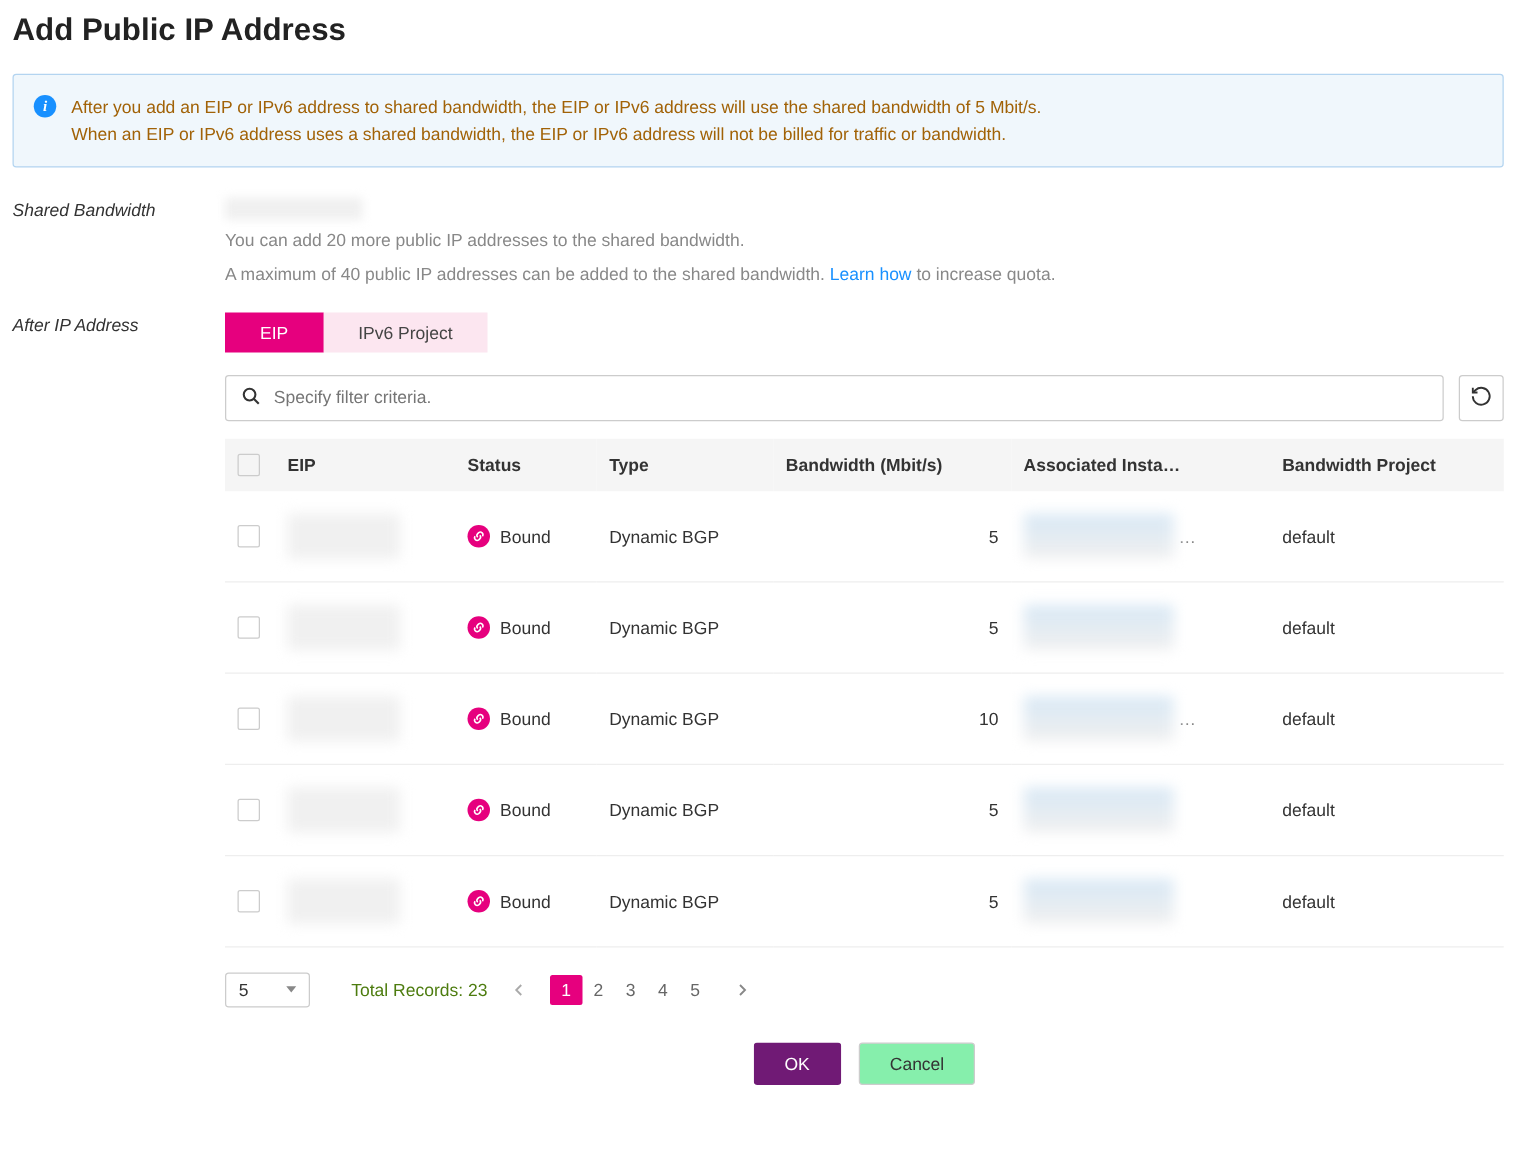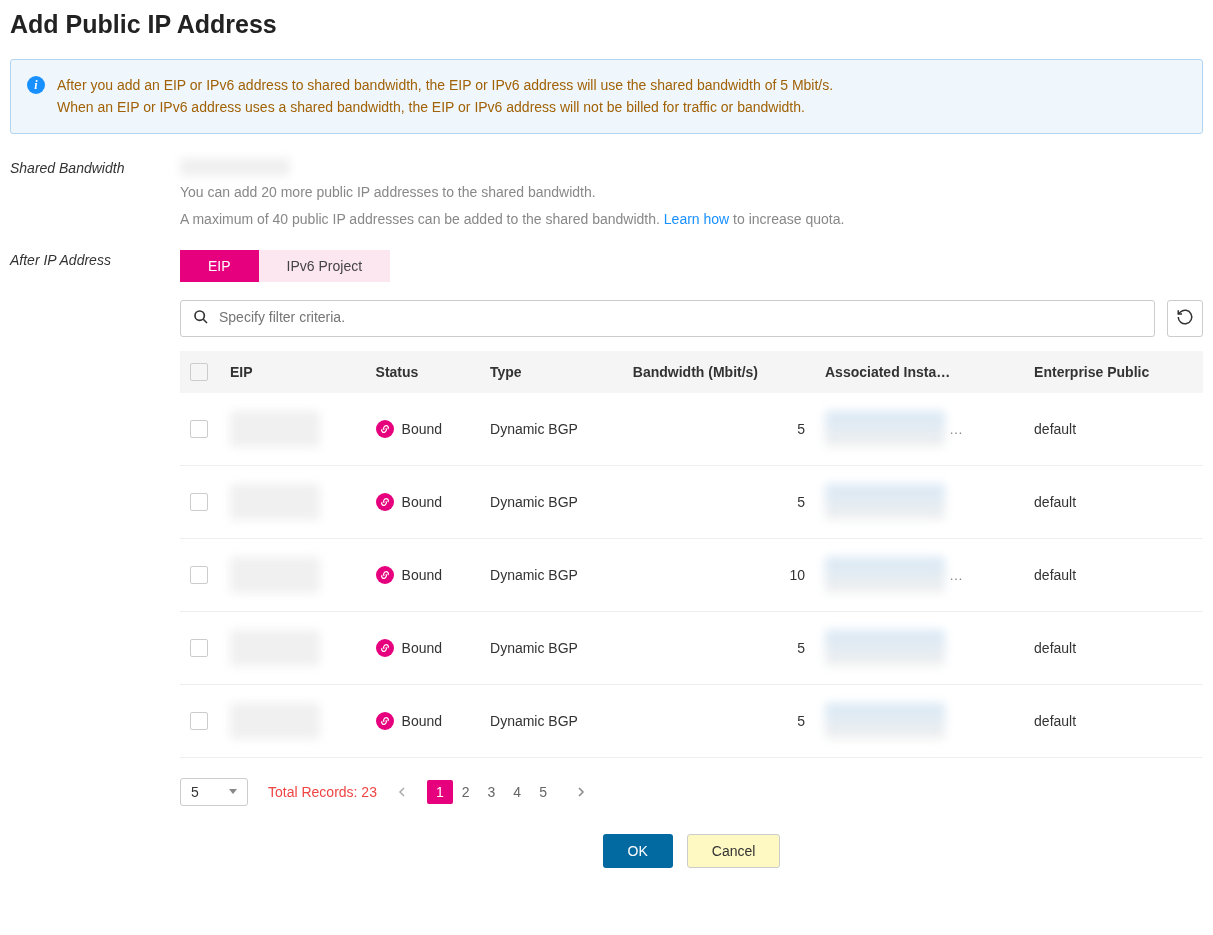--- a/index.html
+++ b/index.html
@@ -32,28 +32,28 @@
 .ckbox { width: 18px; height: 18px; border: 1px solid #ccc; border-radius: 2px; cursor: pointer; }
 .eip-cell { filter: blur(5px); background: #f0f0f0; width: 90px; height: 36px; border-radius: 2px; }
 .instance-cell { filter: blur(5px); background: linear-gradient(#d8e8f5, #f0f0f0); width: 120px; height: 36px; border-radius: 2px; }
 .status-icon { width: 18px; height: 18px; border-radius: 50%; background: #e6007e; display: inline-flex; align-items: center; justify-content: center; margin-right: 8px; }
 .status-icon svg { width: 10px; height: 10px; }
 .status-cell { display: flex; align-items: center; text-align: center; }
 .th-bandwidth, .td-bandwidth { text-align: right; padding-right: 30px; }
 .pager { display: flex; align-items: center; gap: 12px; margin-top: 20px; margin-bottom: 28px; }
 .page-size { border: 1px solid #ccc; border-radius: 3px; padding: 5px 10px; display: flex; align-items: center; gap: 10px; cursor: pointer; width: 68px; justify-content: space-between; }
 .caret-down { width: 0; height: 0; border-left: 4px solid transparent; border-right: 4px solid transparent; border-top: 5px solid #888; }
-.total-records { color: #ef4444; margin-left: 8px; }
+.total-records { color: #4d7c0f; margin-left: 21px; }
 .page-arrow { color: #888; padding: 4px 8px; cursor: pointer; font-size: 14px; }
 .page-num { padding: 4px 9px; cursor: pointer; color: #666; border-radius: 2px; }
 .page-num.current { background: #e6007e; color: #fff; }
 .footer-btns { display: flex; justify-content: center; gap: 14px; }
 .btn { padding: 8px 24px; border-radius: 3px; cursor: pointer; font-size: 14px; border: 1px solid transparent; }
-.btn-primary { background: #0369a1; color: #fff; }
-.btn-secondary { background: #fef9c3; border: 1px solid #ccc; color: #333; }
+.btn-primary { background: #701a75; color: #fff; }
+.btn-secondary { background: #86efac; border: 1px solid #ccc; color: #333; }
 .ellipsis { color: #888; margin-left: 4px; }
 </style>
 </head>
 <body>
 
 <h1 class="page-title">Add Public IP Address</h1>
 
 <div class="info-box">
   <div class="info-icon">i</div>
   <div class="info-text">
@@ -105,21 +105,21 @@
       <thead>
         <tr>
           <th style="width:40px">
               <div class="ckbox"></div>
             </th>
           <th>EIP</th>
           <th>Status</th>
           <th>Type</th>
           <th class="th-bandwidth">Bandwidth (Mbit/s)</th>
           <th>Associated Insta…</th>
-          <th>Enterprise Public</th>
+          <th>Bandwidth Project</th>
         </tr>
       </thead>
       <tbody id="tbody">
           <tr>
     <td>
               <div class="ckbox"></div>
             </td>
     <td>
               <div class="eip-cell"></div>
             </td>

